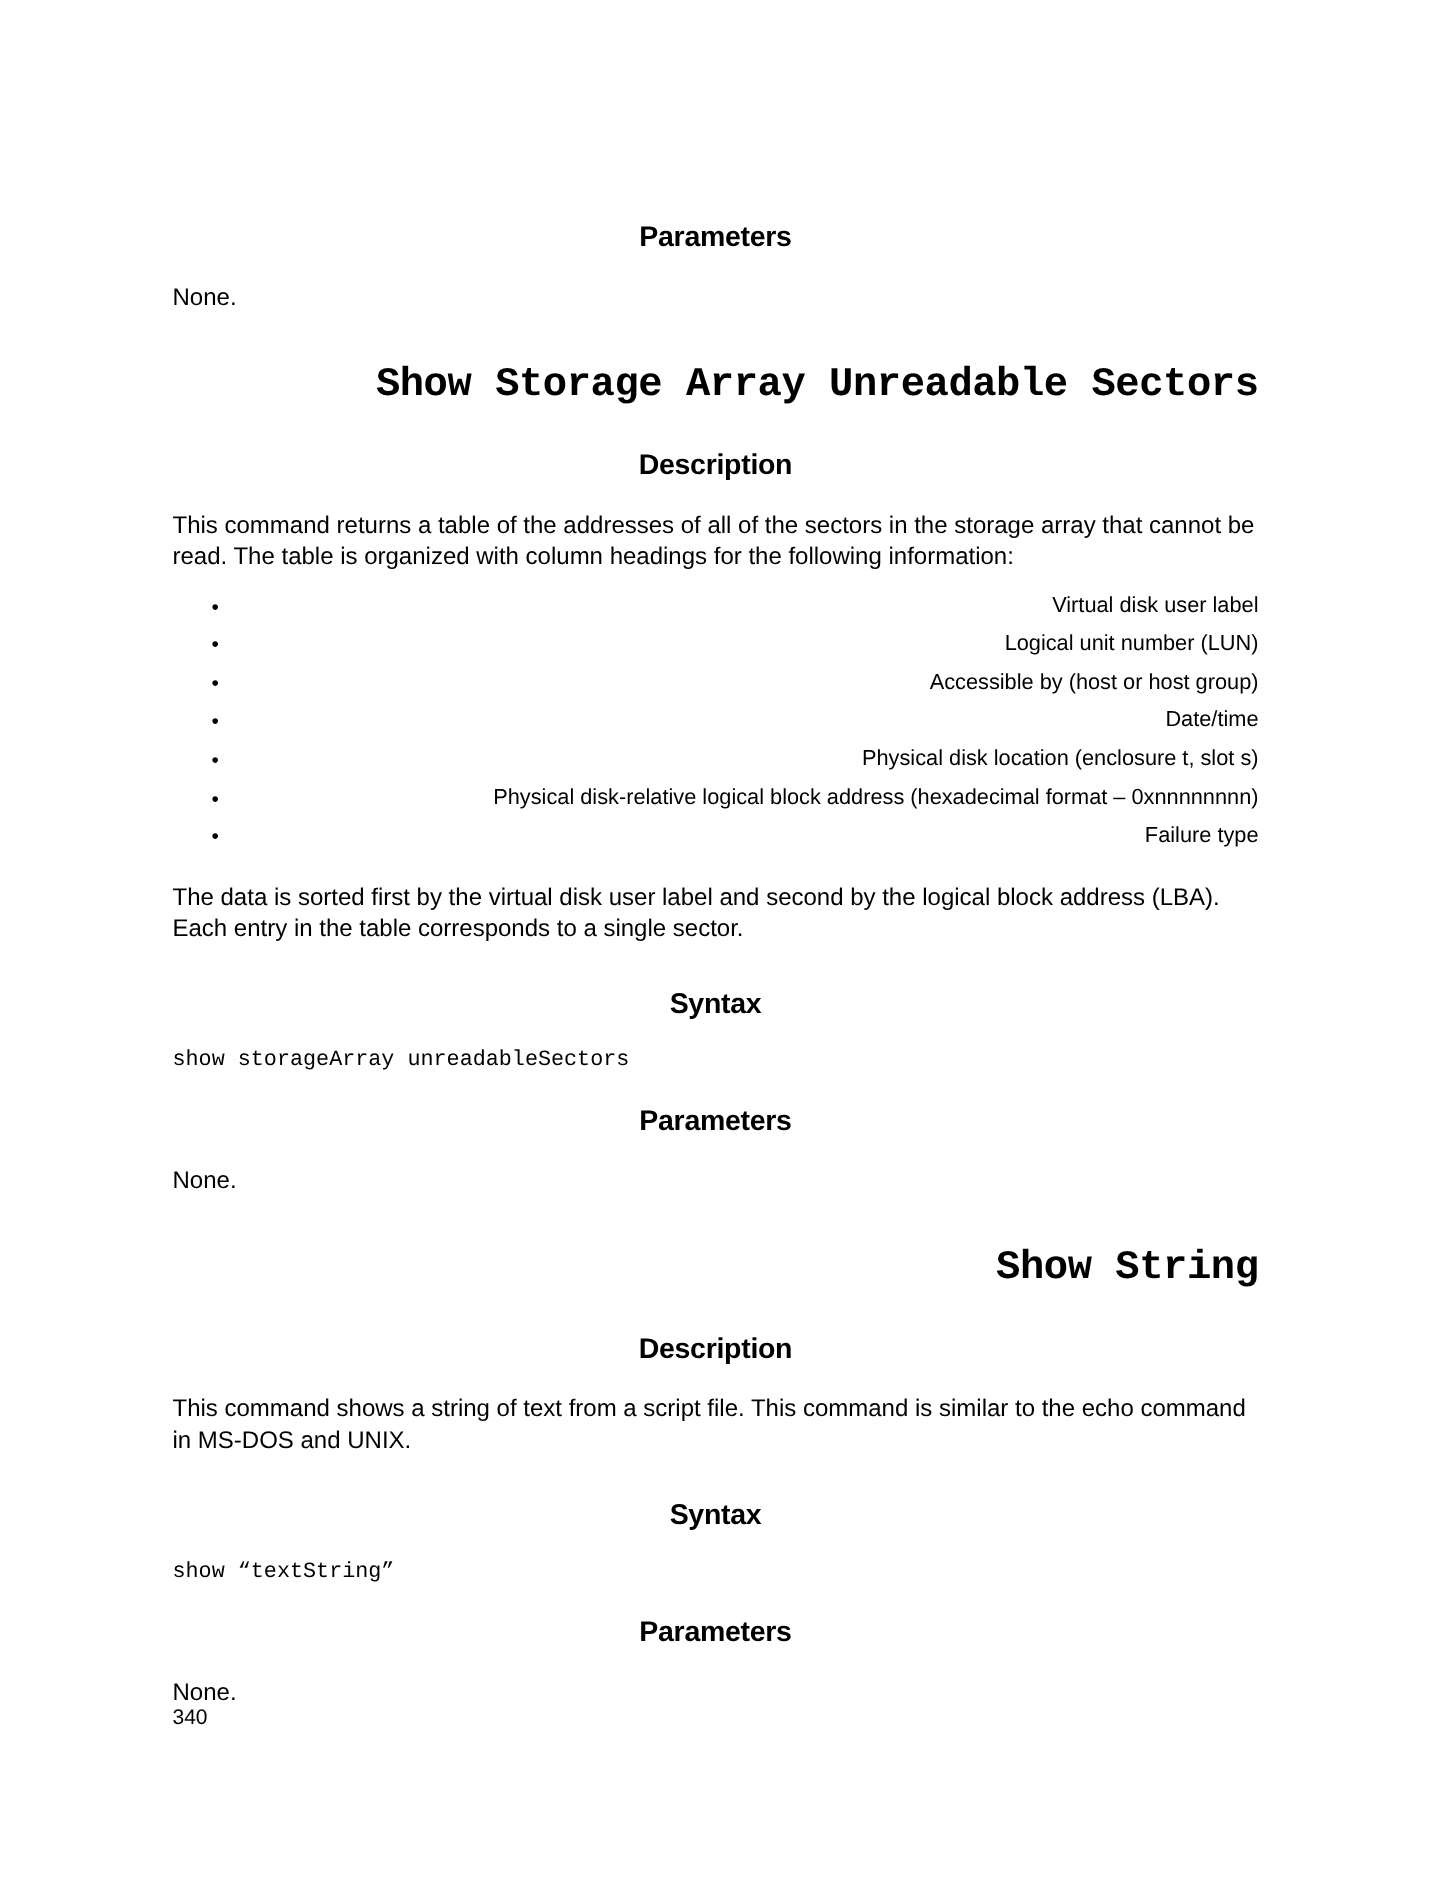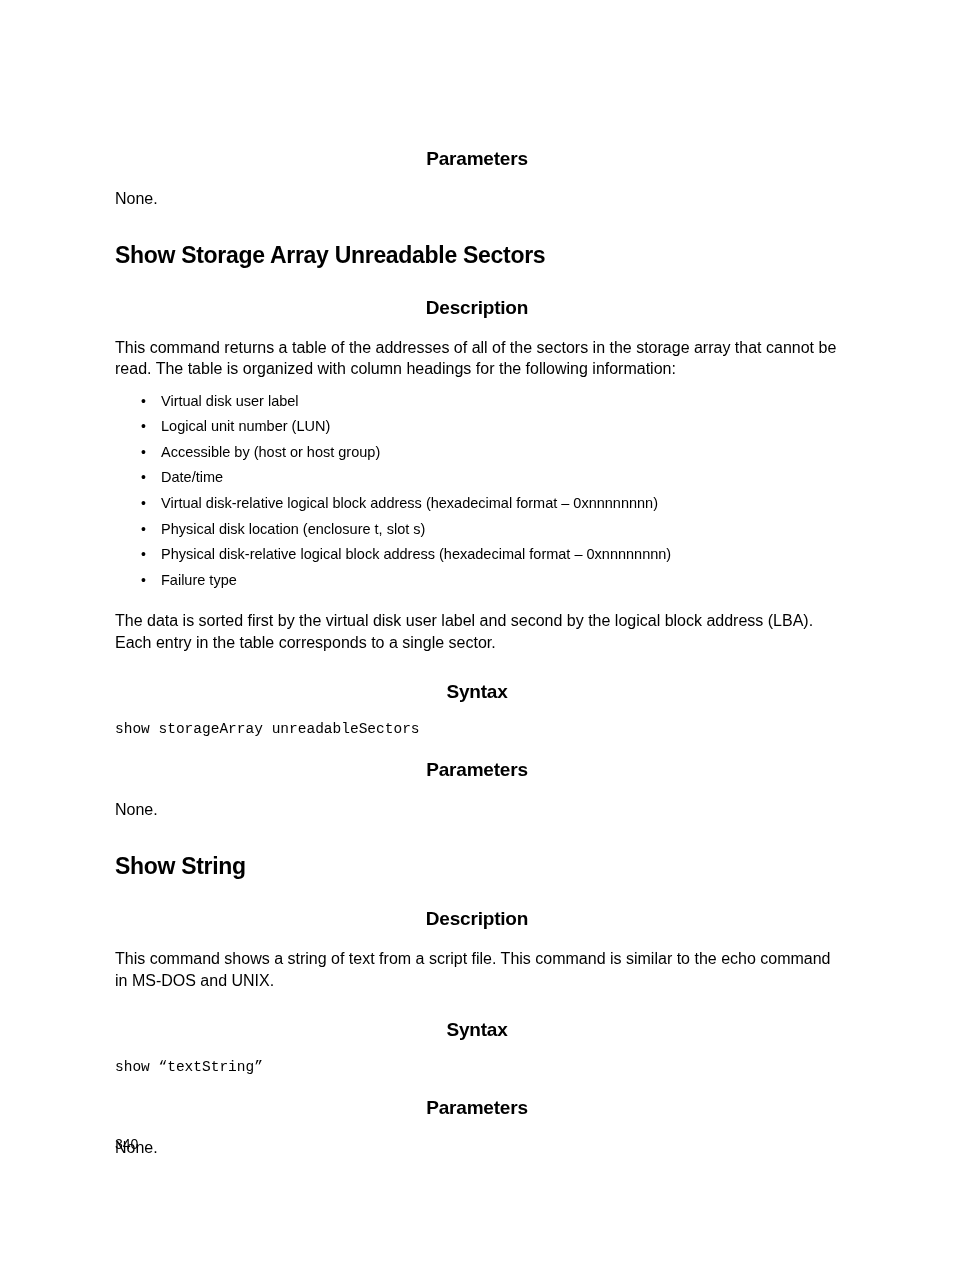--- a/index.html
+++ b/index.html
@@ -21,27 +21,28 @@
   .h2 {
     font-size: 19px;
     font-weight: bold;
     font-stretch: condensed;
     letter-spacing: -0.2px;
     margin-bottom: 18px;
     font-family: "Arial Narrow", Arial, sans-serif;
     text-align: center;
   }
   .h1 {
-    font-size: 23px;
+    font-size: 27px;
     font-weight: bold;
     font-stretch: condensed;
     letter-spacing: -0.3px;
     margin-top: 32px;
     margin-bottom: 28px;
-    font-family: Liberation Sans, sans-serif;
+    font-family: Liberation Mono, monospace;
+    text-align: right;
   }
   .body-text {
     font-size: 16px;
     line-height: 1.35;
     margin-bottom: 12px;
     font-stretch: condensed;
     font-family: "Arial Narrow", Arial, sans-serif;
   }
   .body-text.tight {
     margin-bottom: 20px;
@@ -52,20 +53,21 @@
     margin-top: 6px;
     margin-bottom: 20px;
   }
   ul.bullets li {
     font-size: 14.5px;
     line-height: 1.35;
     margin-bottom: 6px;
     position: relative;
     font-stretch: condensed;
     font-family: "Arial Narrow", Arial, sans-serif;
+    text-align: right;
   }
   ul.bullets li::before {
     content: "•";
     position: absolute;
     left: -20px;
     font-size: 14px;
   }
   .code {
     font-family: "Courier New", Courier, monospace;
     font-size: 14.5px;
@@ -96,21 +98,20 @@
   <div class="h1">Show Storage Array Unreadable Sectors</div>
 
   <div class="h2">Description</div>
   <div class="body-text">This command returns a table of the addresses of all of the sectors in the storage array that cannot be read. The table is organized with column headings for the following information:</div>
 
   <ul class="bullets">
     <li>Virtual disk user label</li>
     <li>Logical unit number (LUN)</li>
     <li>Accessible by (host or host group)</li>
     <li>Date/time</li>
-    <li>Virtual disk-relative logical block address (hexadecimal format – 0xnnnnnnnn)</li>
     <li>Physical disk location (enclosure t, slot s)</li>
     <li>Physical disk-relative logical block address (hexadecimal format – 0xnnnnnnnn)</li>
     <li>Failure type</li>
   </ul>
 
   <div class="body-text tight">The data is sorted first by the virtual disk user label and second by the logical block address (LBA). Each entry in the table corresponds to a single sector.</div>
 
   <div class="h2 section-gap">Syntax</div>
   <div class="code">show storageArray unreadableSectors</div>
 

